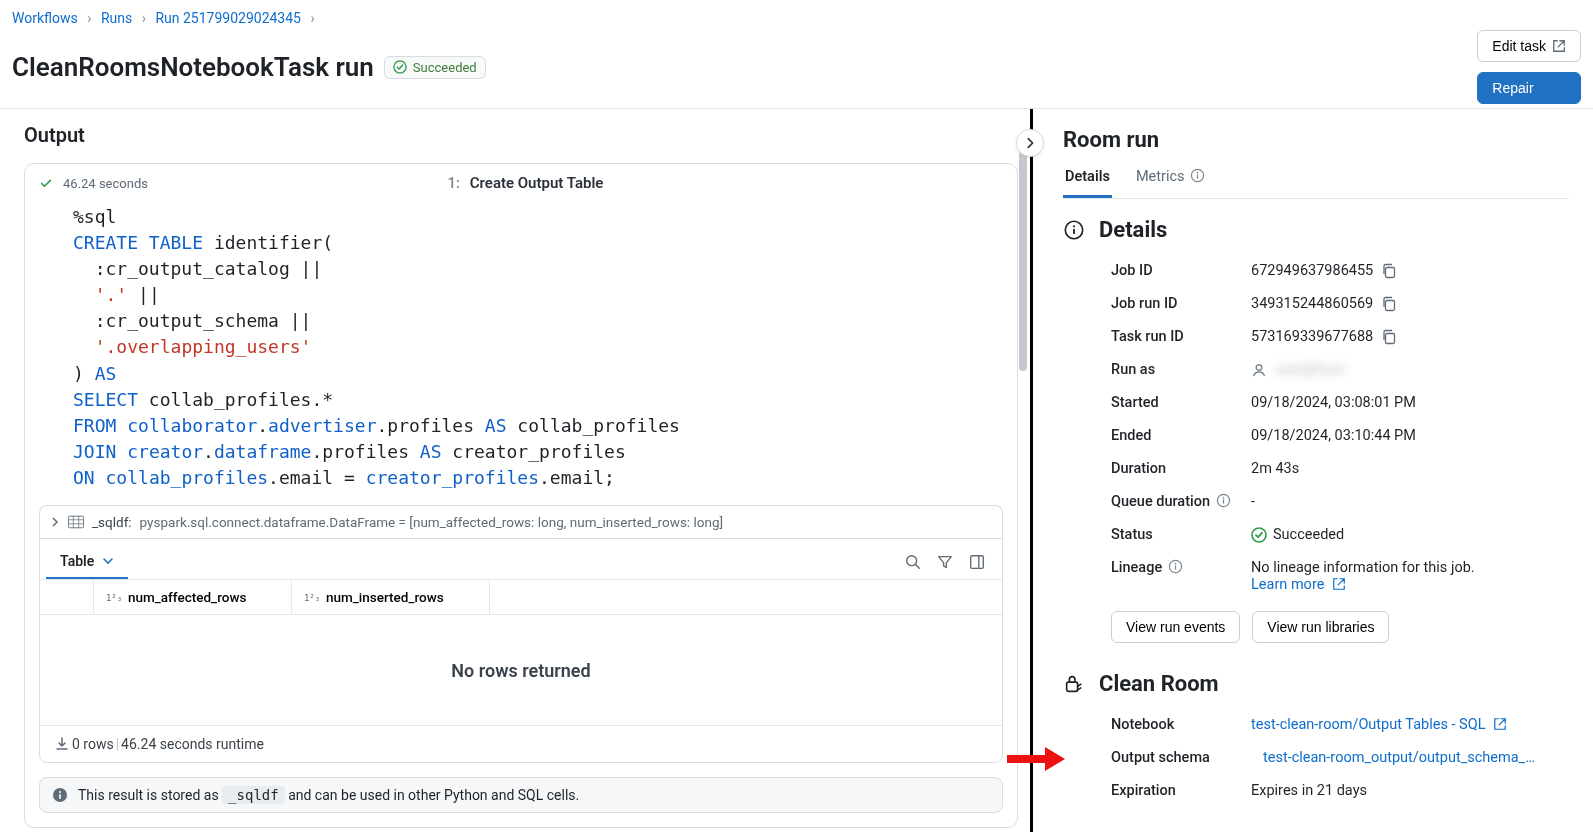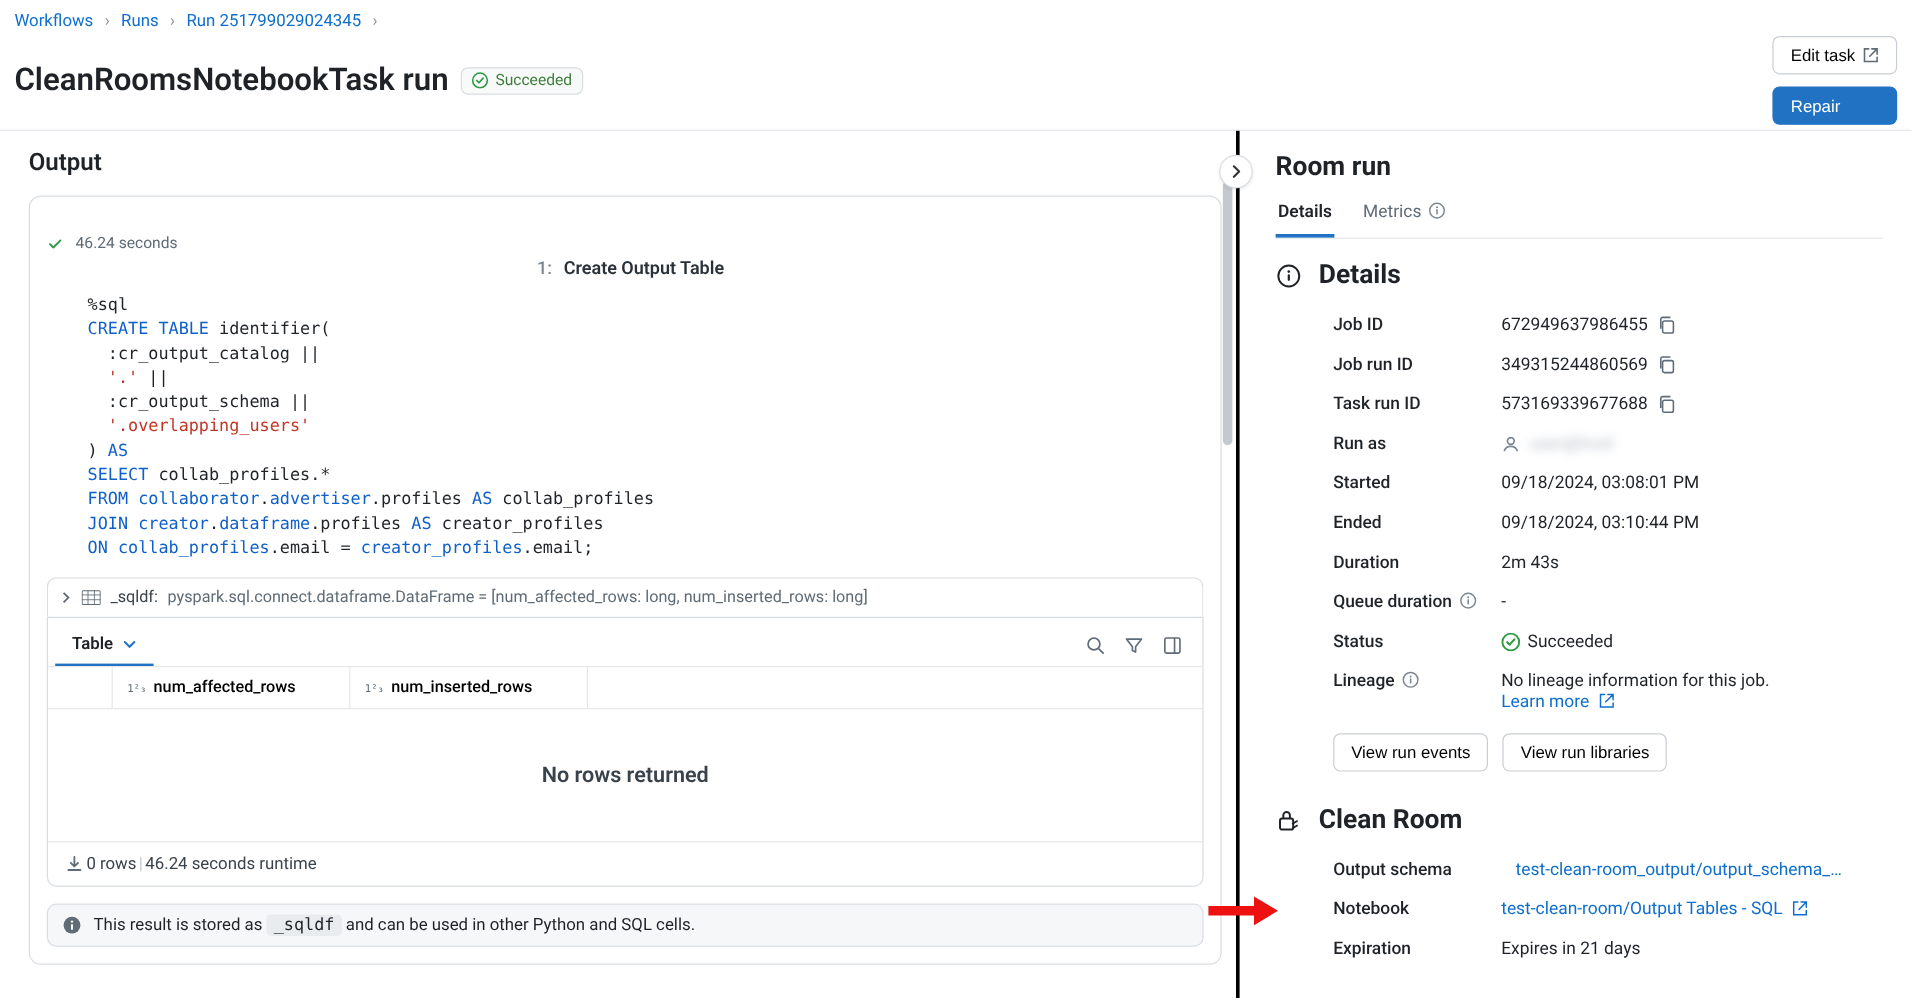--- a/index.html
+++ b/index.html
@@ -43,25 +43,25 @@
     background: #fff; border: 1px solid #d9dde1; display:flex; align-items:center; justify-content:center;
     box-shadow: 0 1px 3px rgba(0,0,0,.1); z-index:5; cursor:pointer;
   }
   .cell {
     border: 1px solid #d9dde1; border-radius: 10px; padding: 10px 0 0;
     background: #fff;
   }
   .cell-head { display:flex; align-items:center; padding: 0 14px 4px; }
   .cell-head .left { display:flex; align-items:center; gap:10px; color:#5f6b76; font-size:13px;text-align:center;}
   .cell-head .left svg { width:14px; height:14px; color:#2e9a46;}
-  .cell-title { flex:1; text-align:center; font-weight:600; font-size:15px; color:#2a3139;margin-top:40px;}
+  .cell-title { flex:1; text-align:center; font-weight:600; font-size:15px; color:#2a3139;}
   .cell-title .num { color:#7d8792; font-weight:500; margin-right:6px;}
   .code {
     font-family: SFMono-Regular, Consolas, Menlo, monospace;
-    font-size: 14px; line-height: 1.45; padding: 8px 28px 14px 48px;
+    font-size: 18px; line-height: 1.45; padding: 8px 28px 14px 48px;
     white-space: pre; color:#1f2328;
   }
   .kw { color:#1060c9; }
   .str { color:#c23626; }
   .result-bar {
     margin: 0 14px; border:1px solid #d9dde1; border-radius:8px 8px 0 0;
     padding: 8px 10px; font-size:13.5px; color:#3a424b; display:flex; align-items:center; gap:8px;
     border-bottom:none;
   }
   .table-wrap {
@@ -409,35 +409,35 @@
       <svg viewBox="0 0 24 24">
         <rect x="4" y="10" width="12" height="10" rx="2" fill="none" stroke="#1f2328" stroke-width="1.8"></rect>
         <path d="M7 10V7a3 3 0 016 0v3" fill="none" stroke="#1f2328" stroke-width="1.8"></path>
         <path d="M15 19l5-3m-5-1l5-3" fill="none" stroke="#1f2328" stroke-width="1.6"></path>
       </svg>
       <h3>Clean Room</h3>
     </div>
 
     <div class="kv-list">
       <div class="kv">
-          <div class="k" style="width:152px">Output schema</div>
-        <div class="v link">
-          <a href="#" class="truncate">test-clean-room_output/output_schema_…</a>
-        </div>
-        </div>
-      <div class="kv">
           <div class="k">Notebook</div>
         <div class="v link">
           <a href="#">
             <span>test-clean-room/Output Tables - SQL</span>
             <svg class="icon-sm" style="margin-left:4px;vertical-align:-2px" viewBox="0 0 16 16">
                 <path d="M6 2H2v12h12v-4M9 2h5v5M14 2L7 9" fill="none" stroke="#0e6ecd" stroke-width="1.4" stroke-linecap="round"></path>
               </svg>
           </a>
         </div>
         </div>
       <div class="kv">
+          <div class="k" style="width:152px">Output schema</div>
+        <div class="v link">
+          <a href="#" class="truncate">test-clean-room_output/output_schema_…</a>
+        </div>
+        </div>
+      <div class="kv">
           <div class="k">Expiration</div>
         <div class="v">Expires in 21 days</div>
         </div>
     </div>
   </div>
 </div>
 
 </body></html>

